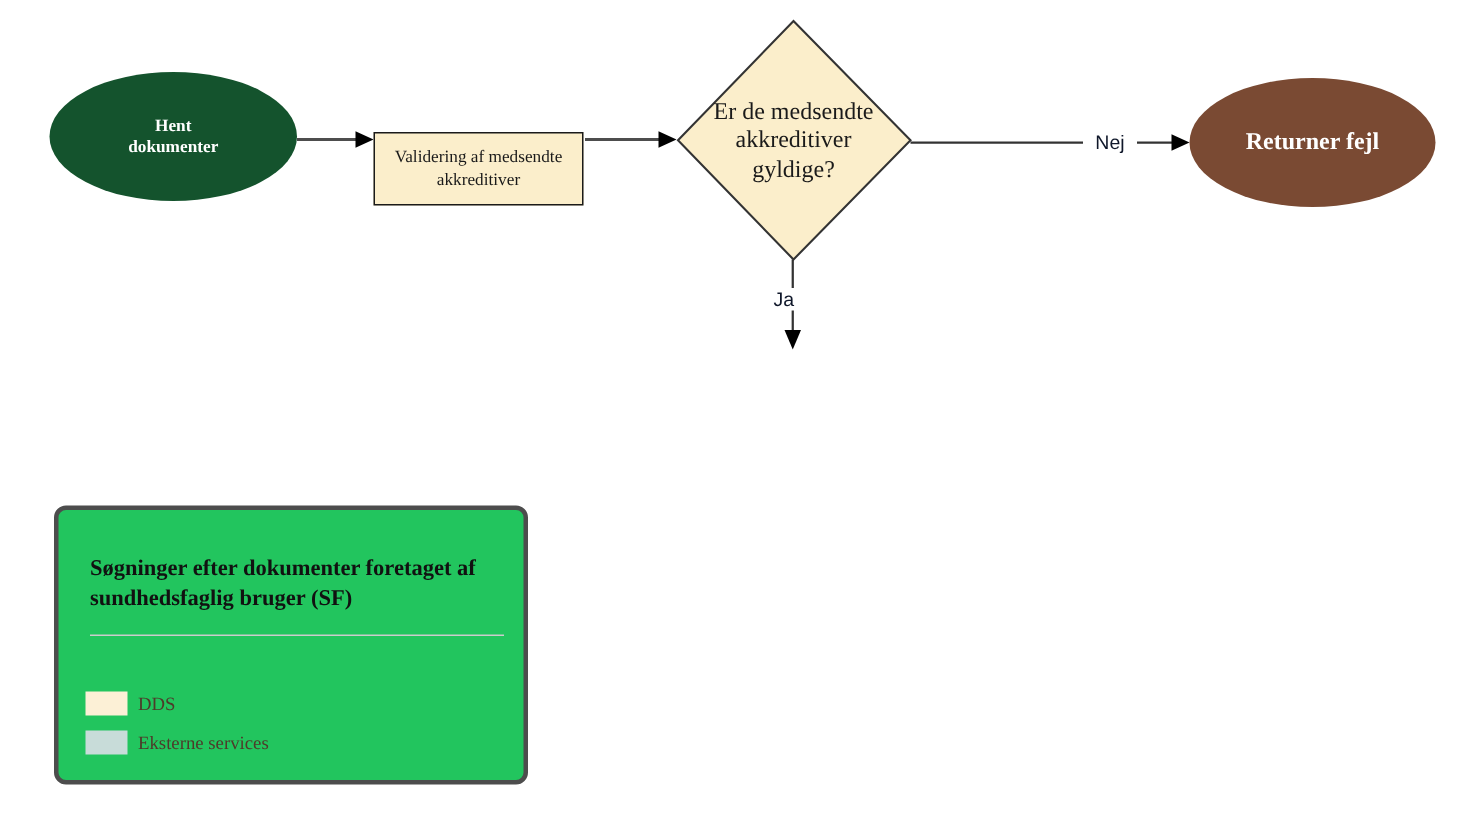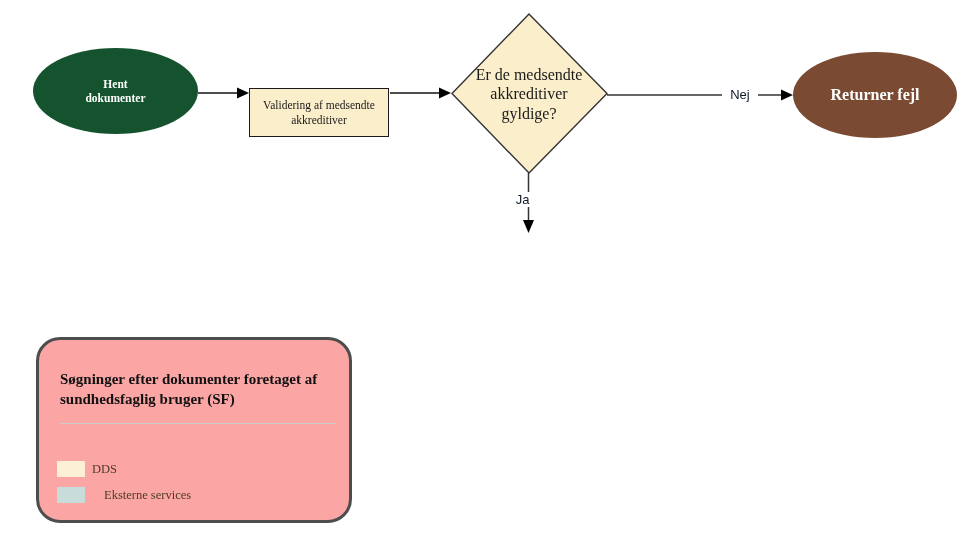--- a/index.html
+++ b/index.html
@@ -57,23 +57,23 @@
     background: #ffffff;
     padding: 0 3px;
     text-align: center;
   }
   .legend-box {
     position: absolute;
     left: 36px;
     top: 337px;
     width: 316px;
     height: 186px;
-    background: #fca5a5;
+    background: #22c55e;
     border: 3px solid #4d4d4d;
-    border-radius: 24px;
+    border-radius: 8px;
   }
   .legend-title {
     position: absolute;
     left: 21px;
     top: 29px;
     width: 280px;
     font-size: 15px;
     font-weight: bold;
     color: #111111;
     line-height: 1.35;
@@ -150,19 +150,19 @@
     <div class="legend-title">Søgninger efter dokumenter foretaget af
 sundhedsfaglig bruger (SF)</div>
     <div class="legend-divider"></div>
 
 
     <div class="legend-item" style="top:121px;text-align:center;">
       <span class="legend-swatch" style="background-color: rgb(252, 240, 214);"></span>
       <span class="legend-label">DDS</span>
     </div>
 
-    <div class="legend-item" style="top:147px;gap:12px;">
+    <div class="legend-item" style="top:147px;">
       <span class="legend-swatch" style="background-color: rgb(200, 220, 217);"></span>
       <span class="legend-label">Eksterne services</span>
     </div>
   </div>
 
 </div>
 
 </body></html>

